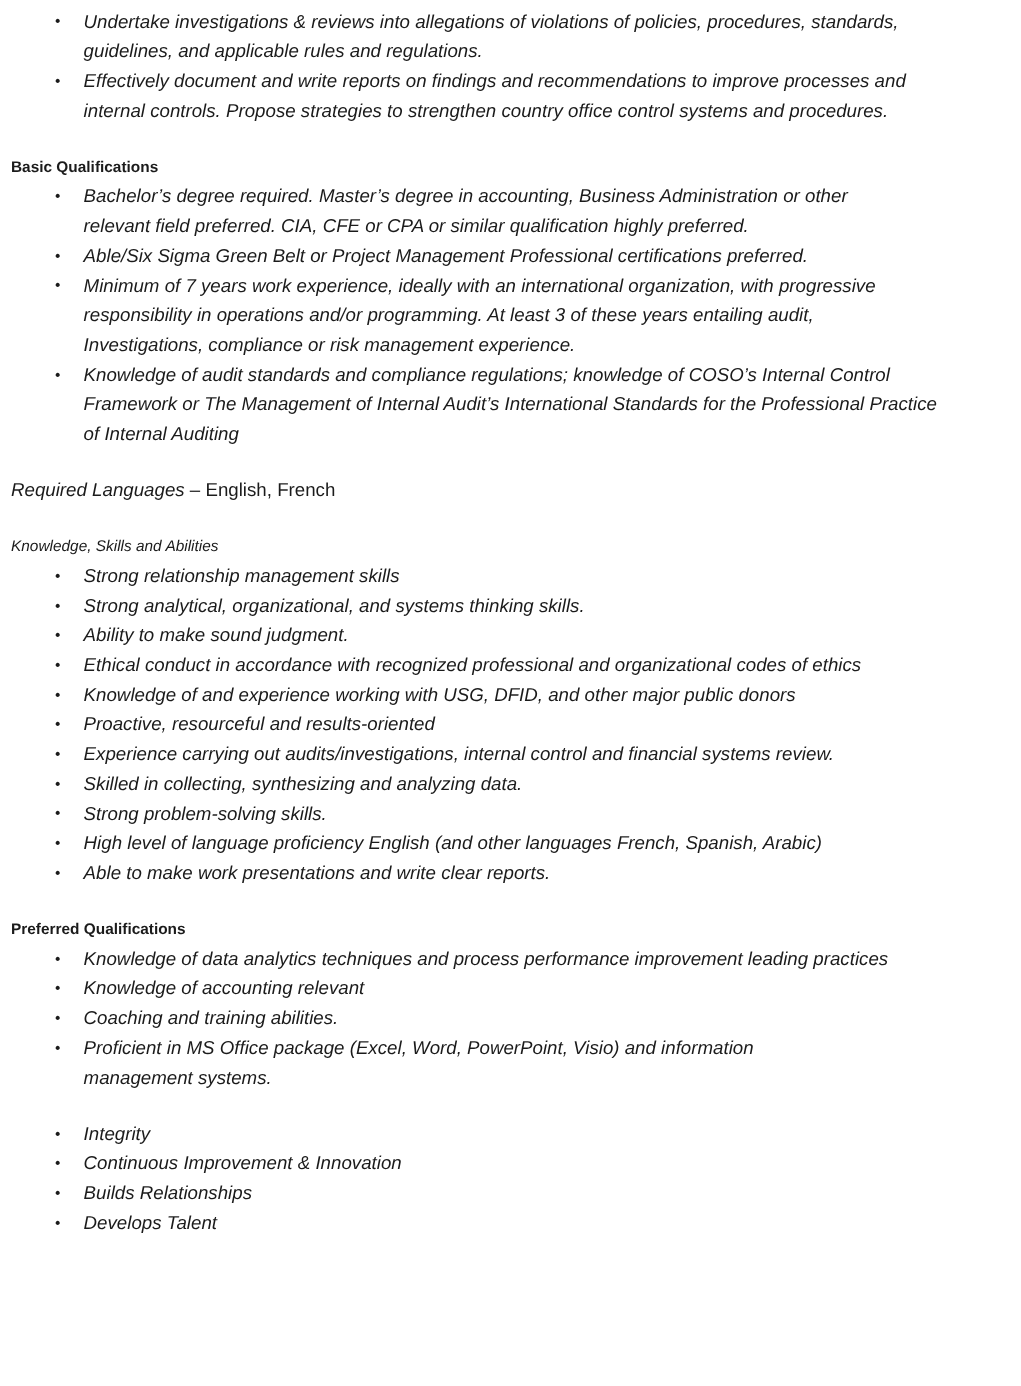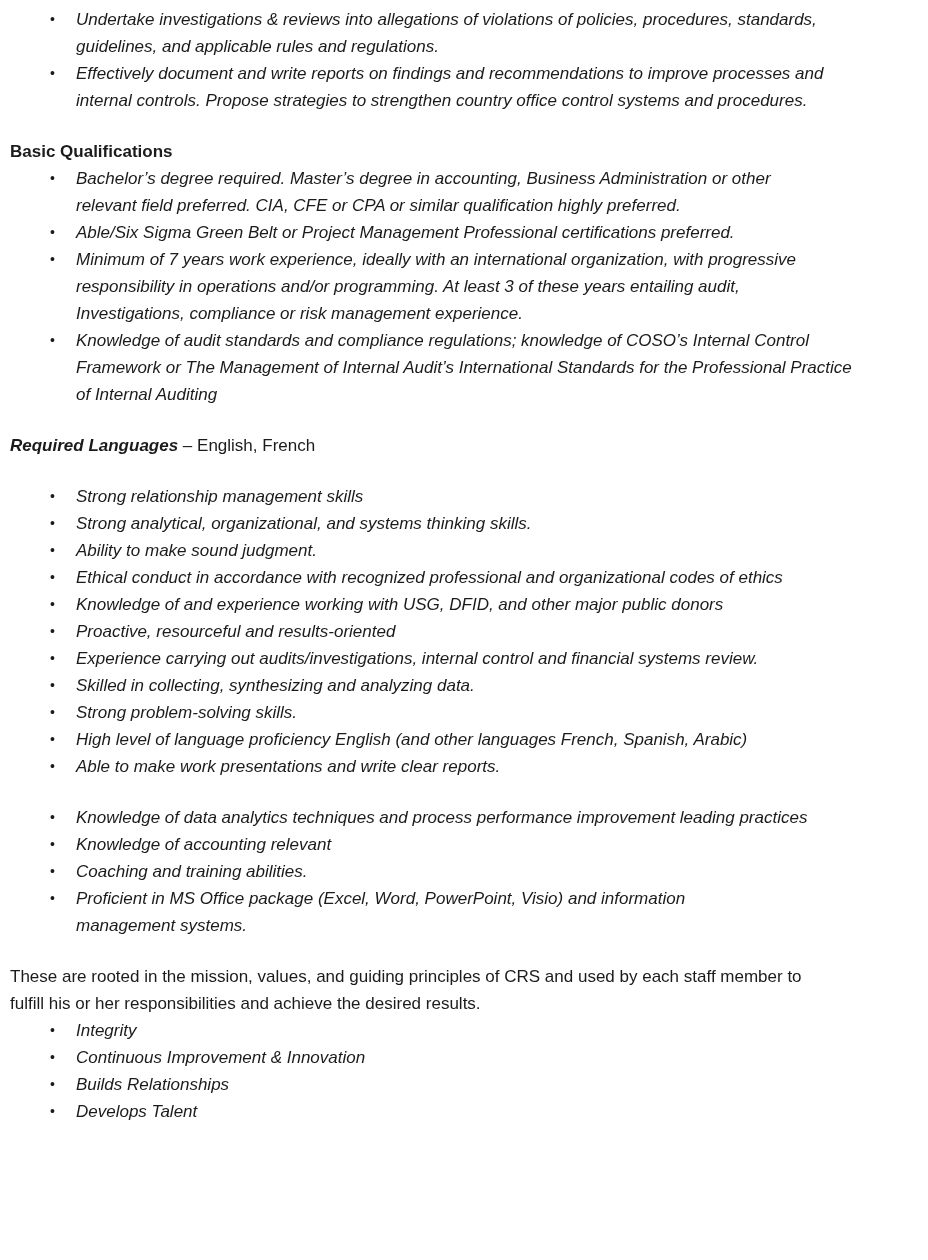--- a/index.html
+++ b/index.html
@@ -10,25 +10,25 @@
     overflow: hidden;
     font-family: "Liberation Sans", sans-serif;
     font-size: 17px;
     line-height: 27px;
     color: #1b1b1b;
   }
   .page { padding: 6px 10px 0 10px; }
   .sec { margin-top: 24px; }
   .h-bold {
     font-weight: 700;
-    font-size: 17px;
+    font-size: 14px;
     line-height: 27px;
   }
   .h-bi {
-    font-weight: 700;
+    font-weight: 400;
     font-style: italic;
   }
   ul.bullets { list-style: none; }
   .li { display: flex; align-items: flex-start; }
   .blt {
     flex: 0 0 66px;
     padding-left: 40px;
     font-size: 14px;
     line-height: 27px;
   }
@@ -82,20 +82,21 @@
 Framework or The Management of Internal Audit’s International Standards for the Professional Practice
 of Internal Auditing</span>
       </li>
     </ul>
   </div>
 
   <p class="sec inline-line"><span class="h-bi">Required Languages</span><span> – English, French</span></p>
 
 
   <div class="sec">
+    <div class="h-bold h-bi">Knowledge, Skills and Abilities</div>
     <ul class="bullets">
       <li class="li">
         <span class="blt">•</span>
         <span class="txt">Strong relationship management skills</span>
       </li>
       <li class="li">
         <span class="blt">•</span>
         <span class="txt">Strong analytical, organizational, and systems thinking skills.</span>
       </li>
       <li class="li">
@@ -131,20 +132,21 @@
         <span class="txt">High level of language proficiency English (and other languages French, Spanish, Arabic)</span>
       </li>
       <li class="li">
         <span class="blt">•</span>
         <span class="txt">Able to make work presentations and write clear reports.</span>
       </li>
     </ul>
   </div>
 
   <div class="sec">
+    <div class="h-bold">Preferred Qualifications</div>
     <ul class="bullets">
       <li class="li">
         <span class="blt">•</span>
         <span class="txt">Knowledge of data analytics techniques and process performance improvement leading practices</span>
       </li>
       <li class="li">
         <span class="blt">•</span>
         <span class="txt">Knowledge of accounting relevant</span>
       </li>
       <li class="li">
@@ -153,22 +155,20 @@
       </li>
       <li class="li">
         <span class="blt">•</span>
         <span class="txt">Proficient in MS Office package (Excel, Word, PowerPoint, Visio) and information
 management systems.</span>
       </li>
     </ul>
   </div>
 
   <div class="sec">
-    <p class="para">These are rooted in the mission, values, and guiding principles of CRS and used by each staff member to
-fulfill his or her responsibilities and achieve the desired results.</p>
     <ul class="bullets">
       <li class="li">
         <span class="blt">•</span>
         <span class="txt">Integrity</span>
       </li>
       <li class="li">
         <span class="blt">•</span>
         <span class="txt">Continuous Improvement &amp; Innovation</span>
       </li>
       <li class="li">

